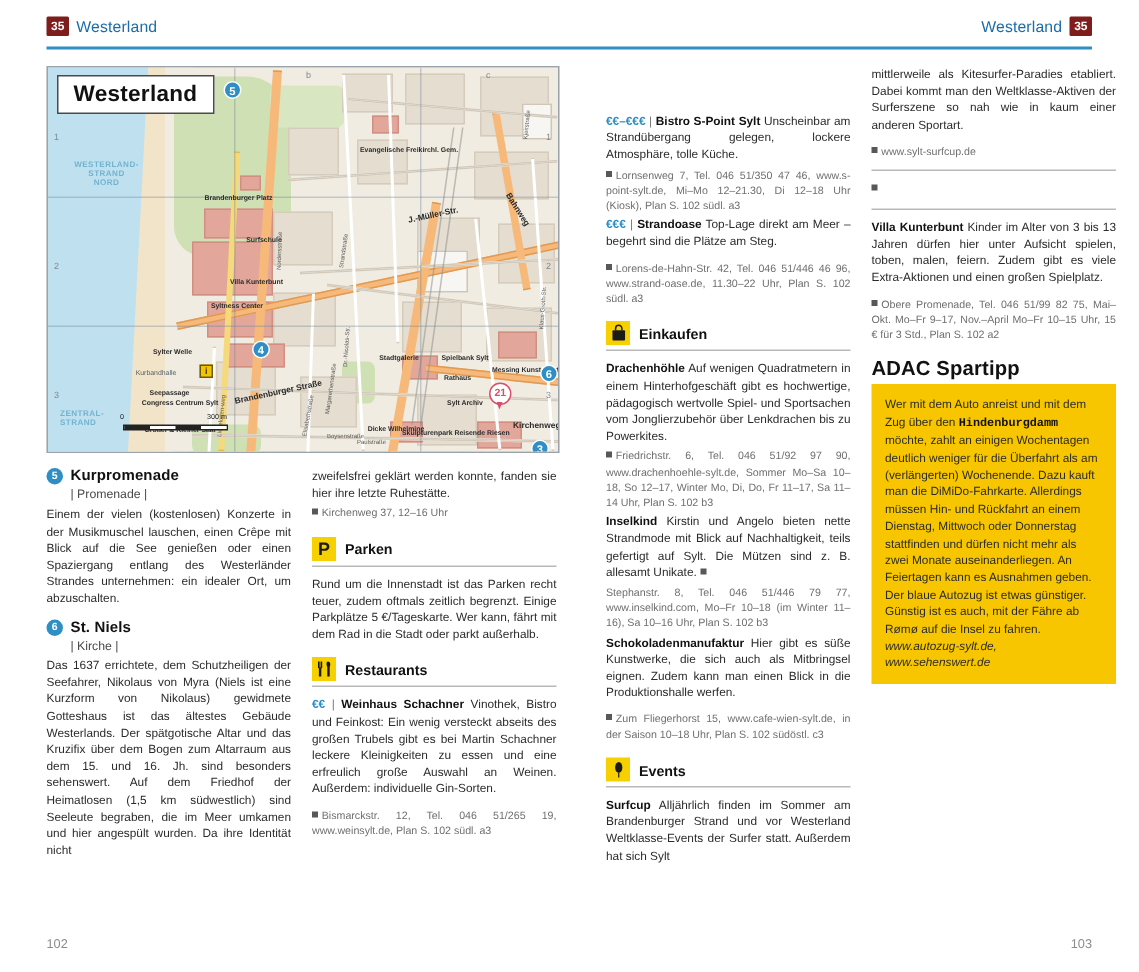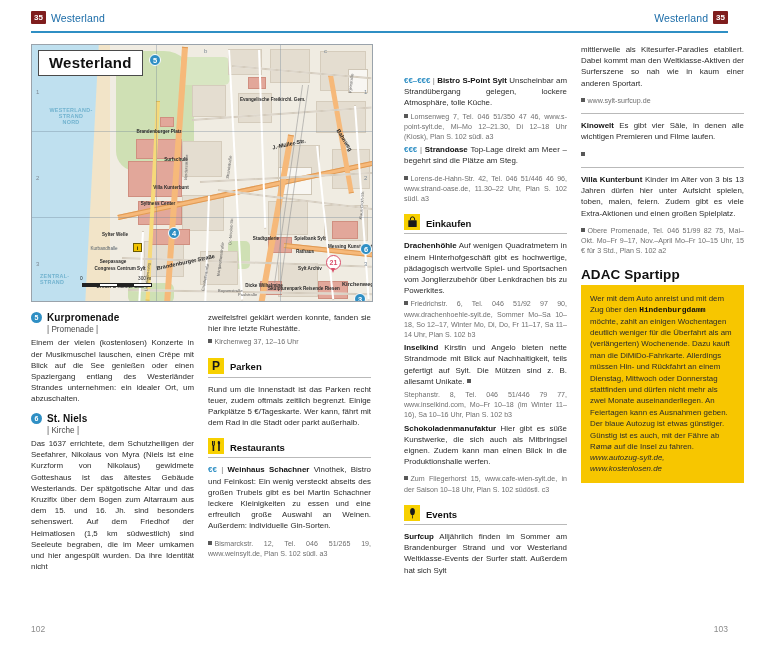--- a/index.html
+++ b/index.html
@@ -663,40 +663,36 @@
 
   <div class="col" id="col4">
 
     <p class="body tight">mittlerweile als Kitesurfer-Paradies etabliert. Dabei kommt man den Weltklasse-Aktiven der Surferszene so nah wie in kaum einer anderen Sportart.</p>
     <p class="info">
       <span class="sq"></span><span>www.sylt-surfcup.de</span>
     </p>
 
     <div class="cat-rule"></div>
 
-    <p class="body tight">
-      <span class="name">Kinowelt</span>
-      <span>Es gibt vier Säle, in denen alle wichtigen Premieren und Filme laufen.</span>
-    </p>
     <p class="info">
       <span class="sq"></span>
     </p>
 
     <div class="cat-rule"></div>
 
     <p class="body tight">
       <span class="name">Villa Kunterbunt</span>
       <span>Kinder im Alter von 3 bis 13 Jahren dürfen hier unter Aufsicht spielen, toben, malen, feiern. Zudem gibt es viele Extra-Aktionen und einen großen Spielplatz.</span>
     </p>
     <p class="info">
       <span class="sq"></span><span>Obere Promenade, Tel. 046 51/99 82 75, Mai–Okt. Mo–Fr 9–17, Nov.–April Mo–Fr 10–15 Uhr, 15 € für 3 Std., Plan S. 102 a2</span>
     </p>
 
     <div class="tipbox-title">ADAC Spartipp</div>
     <div class="tipbox">
       <span>Wer mit dem Auto anreist und mit dem Zug über den </span><b>Hindenburgdamm</b><span> möchte, zahlt an einigen Wochentagen deutlich weniger für die Überfahrt als am (verlängerten) Wochenende. Dazu kauft man die DiMiDo-Fahrkarte. Allerdings müssen Hin- und Rückfahrt an einem Dienstag, Mittwoch oder Donnerstag stattfinden und dürfen nicht mehr als zwei Monate auseinanderliegen. An Feiertagen kann es Ausnahmen geben. Der blaue Autozug ist etwas günstiger. Günstig ist es auch, mit der Fähre ab Rømø auf die Insel zu fahren.</span>
       <span class="url">www.autozug-sylt.de,</span>
-      <span class="url">www.kostenlosen.de</span>
+      <span class="url">www.sehenswert.de</span>
     </div>
 
   </div>
 
 </div>
 
 </body></html>

